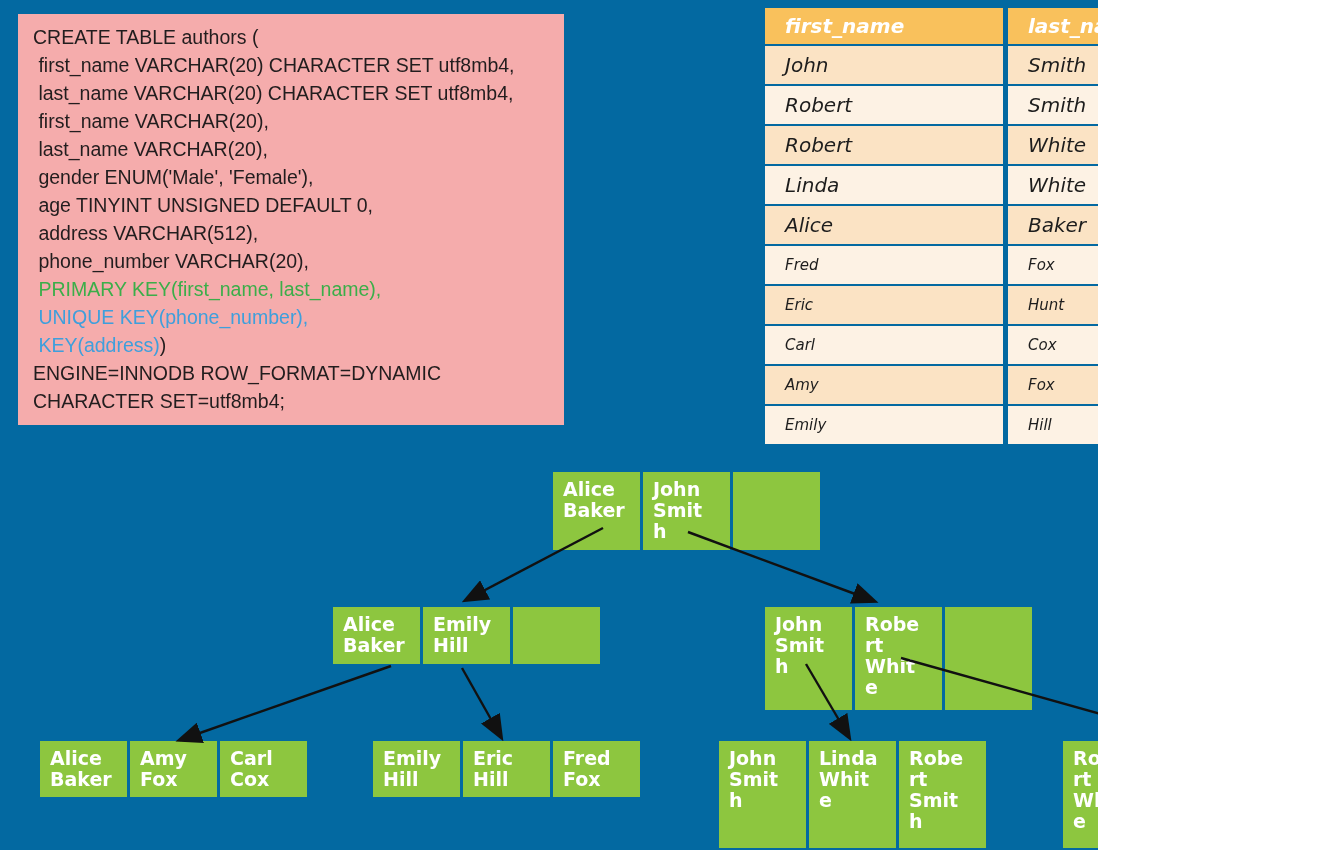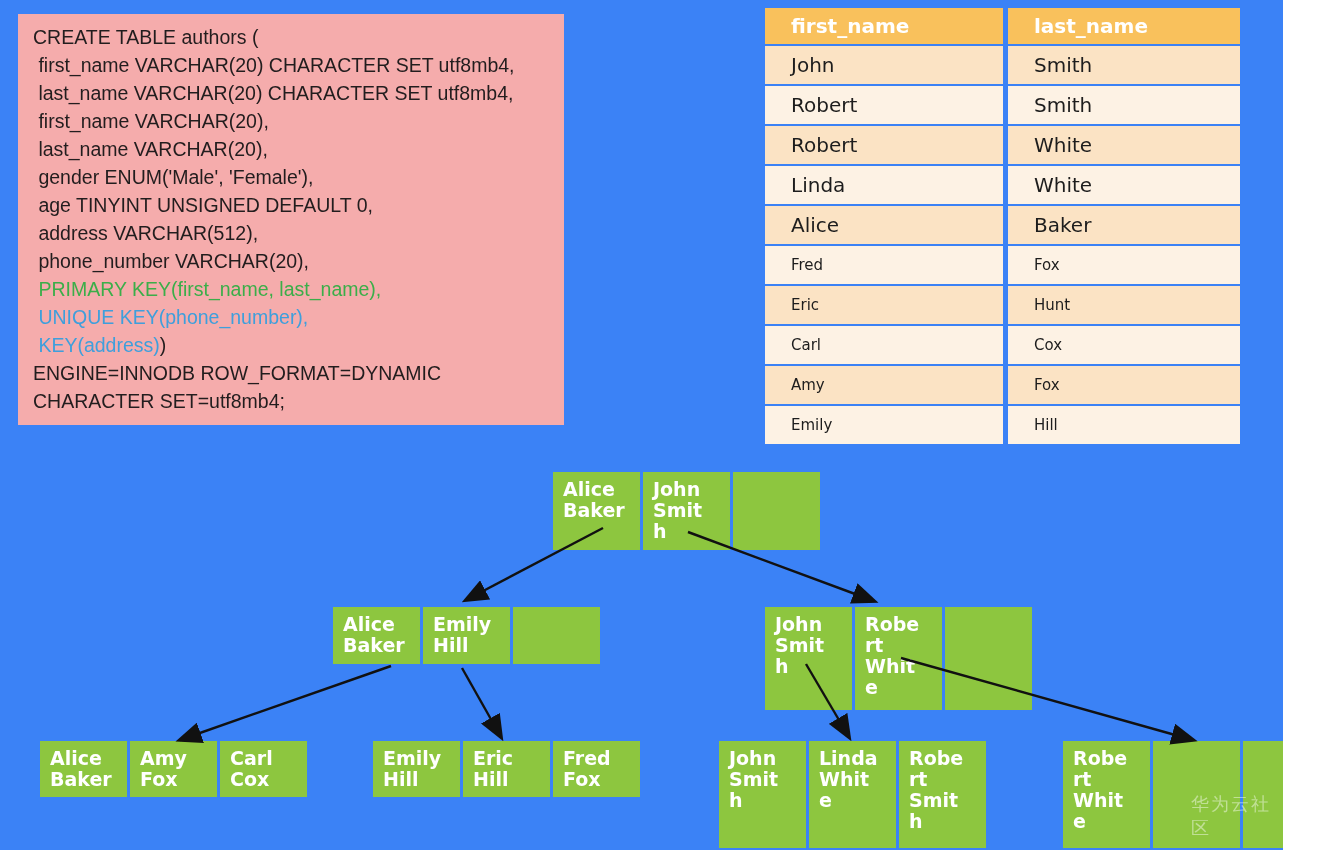--- a/index.html
+++ b/index.html
@@ -1,33 +1,33 @@
 <!DOCTYPE html>
 <html><head>
 <meta charset="utf-8">
 <style>
   html,body{margin:0;padding:0;background:#ffffff;}
   .canvas{
-    position:relative;width:1283px;height:850px;background:#3b82f6;
+    position:relative;width:1098px;height:850px;background:#0369a1;
     overflow:hidden;font-family:"Liberation Sans",sans-serif;
   }
 
   
   .code-block{
     position:absolute;left:18px;top:14px;width:546px;height:411px;
     margin:0;box-sizing:border-box;padding:9px 6px 0 15px;
     font-family:"Liberation Sans",sans-serif;
     font-size:19.5px;line-height:28px;white-space:pre;
   }
 
   
   .authors-table{position:absolute;left:765px;top:8px;width:475px;}
   .t-row{display:flex;margin-bottom:2px;}
-  .t-cell{display:flex;align-items:center;box-sizing:border-box;padding-left:26px;
-          font-family:"DejaVu Sans","Liberation Sans",sans-serif;color:#1d1d1d;}
+  .t-cell{display:flex;align-items:center;box-sizing:border-box;padding-left:20px;
+          font-family:"DejaVu Sans","Liberation Sans",sans-serif;color:#1d1d1d;font-style:italic;}
   .t-col1{width:238px;margin-right:5px;}
   .t-col2{width:232px;}
   .t-head .t-cell{height:36px;font-weight:bold;color:#ffffff;font-size:20px;}
   .t-body .t-cell{height:38px;}
   .row-large .t-cell{font-size:20px;}
   .row-small .t-cell{font-size:15px;}
 
   
   .btree-cell{
     position:absolute;box-sizing:border-box;padding:7px 2px 0 10px;

